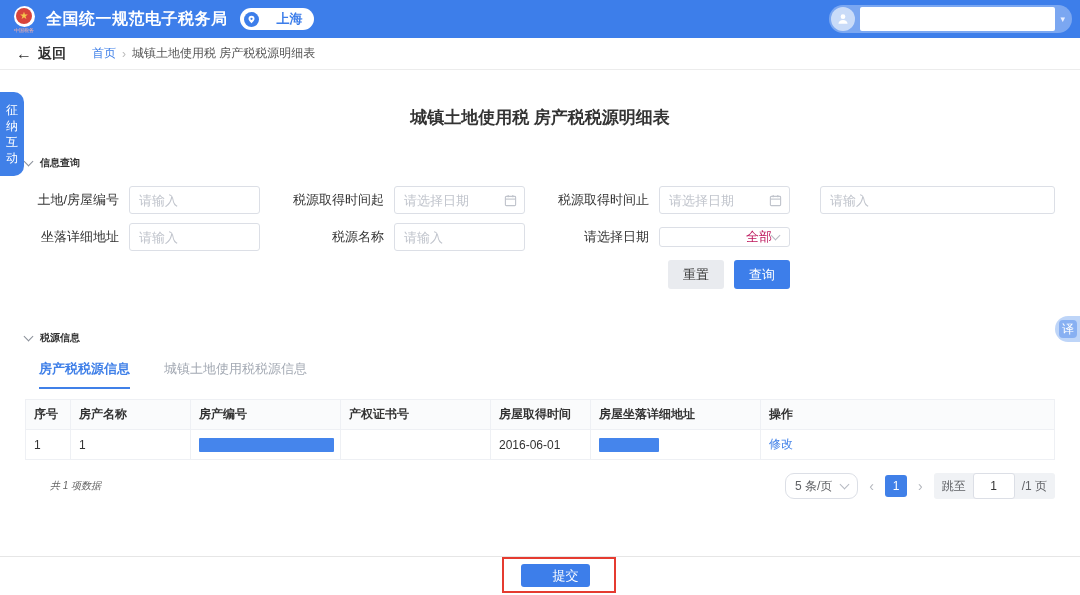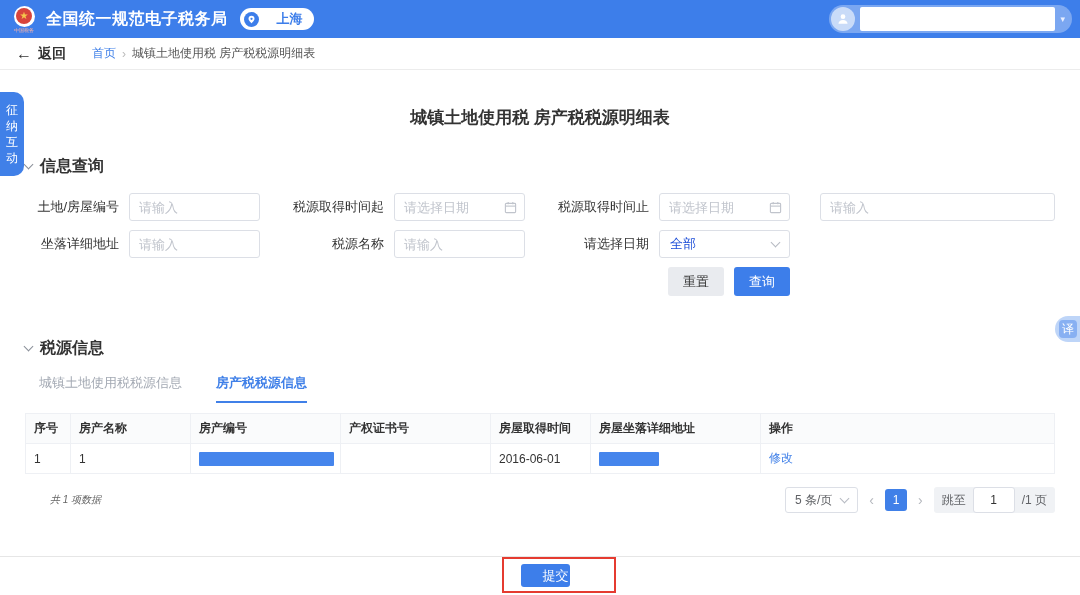--- a/index.html
+++ b/index.html
@@ -46,36 +46,36 @@
   .translate-float { position:absolute; right:0; top:316px; width:25px; height:26px; background:#bed5f8;
               border-radius:13px 0 0 13px; display:flex; align-items:center; justify-content:flex-end;
               padding-right:3px; cursor:pointer; z-index:5; }
   .tr-inner { width:18px; height:18px; background:#88b0f2; border-radius:4px; color:#fff;
               font-size:12px; line-height:18px; text-align:center; }
 
   
   main { padding:0 25px; }
   .page-title { text-align:center; font-size:17px; font-weight:700; color:#333; margin-top:36px; }
   .section-head { display:flex; align-items:center; gap:8px; margin-top:27px;
-                  font-size:16px; color:#333; font-weight:600; }
+                  font-size:10px; color:#333; font-weight:600; }
   .chev-down { width:7px; height:7px; border-right:1.5px solid #8a8f99; border-bottom:1.5px solid #8a8f99;
                transform:rotate(45deg); margin-top:-4px; }
 
   .form { margin-top:16px; display:grid; grid-template-columns:1fr 1fr 1fr 1fr; column-gap:30px; row-gap:9px; }
   .field { display:flex; align-items:center; }
   .field label { width:104px; flex:none; text-align:right; padding-right:10px; font-size:13px; color:#333; }
   .input-wrap { position:relative; flex:1; }
   .input-wrap input { width:100%; height:28px; border:1px solid #dcdfe6; border-radius:3px;
                       padding:0 9px; font-size:13px; color:#333; outline:none; font-family:inherit; }
   .input-wrap.has-icon input { padding-right:26px; }
   input::placeholder { color:#c0c4cc; }
   .cal-icon { position:absolute; right:8px; top:7px; }
-  .select { flex:1; height:28px; border:1px solid #dcdfe6; border-radius:3px; background:#fff;
-            display:flex; align-items:center; justify-content:space-between; padding:0 10px;
-            font-size:13px; color:#1d4ed8; cursor:pointer; }
+  .select { flex:1; height:20px; border:1px solid #dcdfe6; border-radius:3px; background:#fff;
+            display:flex; align-items:center; justify-content:flex-end; padding:0 10px;
+            font-size:13px; color:#be185d; cursor:pointer; }
   .sel-chev { width:7px; height:7px; border-right:1.2px solid #b6bac2; border-bottom:1.2px solid #b6bac2;
               transform:rotate(45deg); margin-top:-4px; }
   .form-buttons { grid-column:2 / 4; display:flex; justify-content:flex-end; align-items:center; gap:10px; }
   .btn { height:29px; padding:0 15px; border:none; border-radius:3px; font-size:13px;
          cursor:pointer; font-family:inherit; }
   .btn-reset { background:#e9ebef; color:#333; }
   .btn-search { background:#3d7eea; color:#fff; }
 
   .source-head { margin-top:42px; }
   .tabs { display:flex; gap:34px; margin-top:15px; padding-left:14px; }
@@ -88,34 +88,34 @@
                   padding:6px 8px; border:1px solid #eef0f4; }
   table.grid td { font-size:12px; color:#333; padding:6px 8px; border:1px solid #eef0f4; height:26px; }
   .redact { display:inline-block; height:14px; background:#4585ec; vertical-align:middle; border-radius:1px; }
   .redact.num { width:135px; }
   .redact.addr { width:60px; }
   .link { color:#4080e8; cursor:pointer; }
 
   .table-footer { display:flex; align-items:center; justify-content:space-between; margin-top:13px; }
   .summary { color:#666; font-size:10px; margin-left:25px;font-style:italic; }
   .pager { display:flex; align-items:center; gap:9px; font-size:12px; color:#606266; }
-  .size-select { height:26px; border:1px solid #dcdfe6; border-radius:3px; background:#fff;
+  .size-select { height:26px; border:1px solid #dcdfe6; border-radius:9px; background:#fff;
                  display:flex; align-items:center; gap:9px; padding:0 9px; cursor:pointer; }
   .pg-arrow { color:#b4b7bd; font-size:14px; padding:0 2px; cursor:pointer; }
   .pg-current { width:22px; height:22px; background:#4080e8; color:#fff; border-radius:3px;
                 display:flex; align-items:center; justify-content:center; cursor:pointer; }
   .jump { display:flex; align-items:center; gap:7px; background:#f0f2f5; border-radius:3px;
           height:26px; padding:4px 8px; color:#606266; }
   .jump input { width:42px; height:26px; border:1px solid #dcdfe6; border-radius:3px; background:#fff;
                 text-align:center; font-size:12px; color:#333; outline:none; font-family:inherit; }
 
   .bottom-divider { position:absolute; left:0; right:0; top:556px; height:1px; background:#e6e6e6; }
   .annotation { position:absolute; left:502px; top:557px; width:114px; height:36px;
                 border:2px solid #e53b30; z-index:6; }
-  .submit-btn { position:absolute; left:521px; top:564px; width:49px; height:23px; background:#3d7eea;
+  .submit-btn { position:absolute; left:521px; top:564px; width:69px; height:23px; background:#3d7eea;
                 color:#fff; border:none; border-radius:3px; font-size:13px; cursor:pointer; z-index:7;
                 font-family:inherit;padding-left:20px; }
 </style>
 </head>
 <body>
 
 <div class="app">
 
   <header class="topbar">
     <div class="logo">
@@ -221,22 +221,22 @@
         <button class="btn btn-search">查询</button>
       </div>
     </div>
 
     <div class="section-head source-head">
       <span class="chev-down"></span>
       <span>税源信息</span>
     </div>
 
     <div class="tabs">
+      <span class="tab active">房产税税源信息</span>
       <span class="tab inactive">城镇土地使用税税源信息</span>
-      <span class="tab active">房产税税源信息</span>
     </div>
 
     <table class="grid">
       <colgroup>
         <col style="width:45px">
           <col style="width:120px">
           <col style="width:150px">
         <col style="width:150px">
           <col style="width:100px">
           <col style="width:170px">

